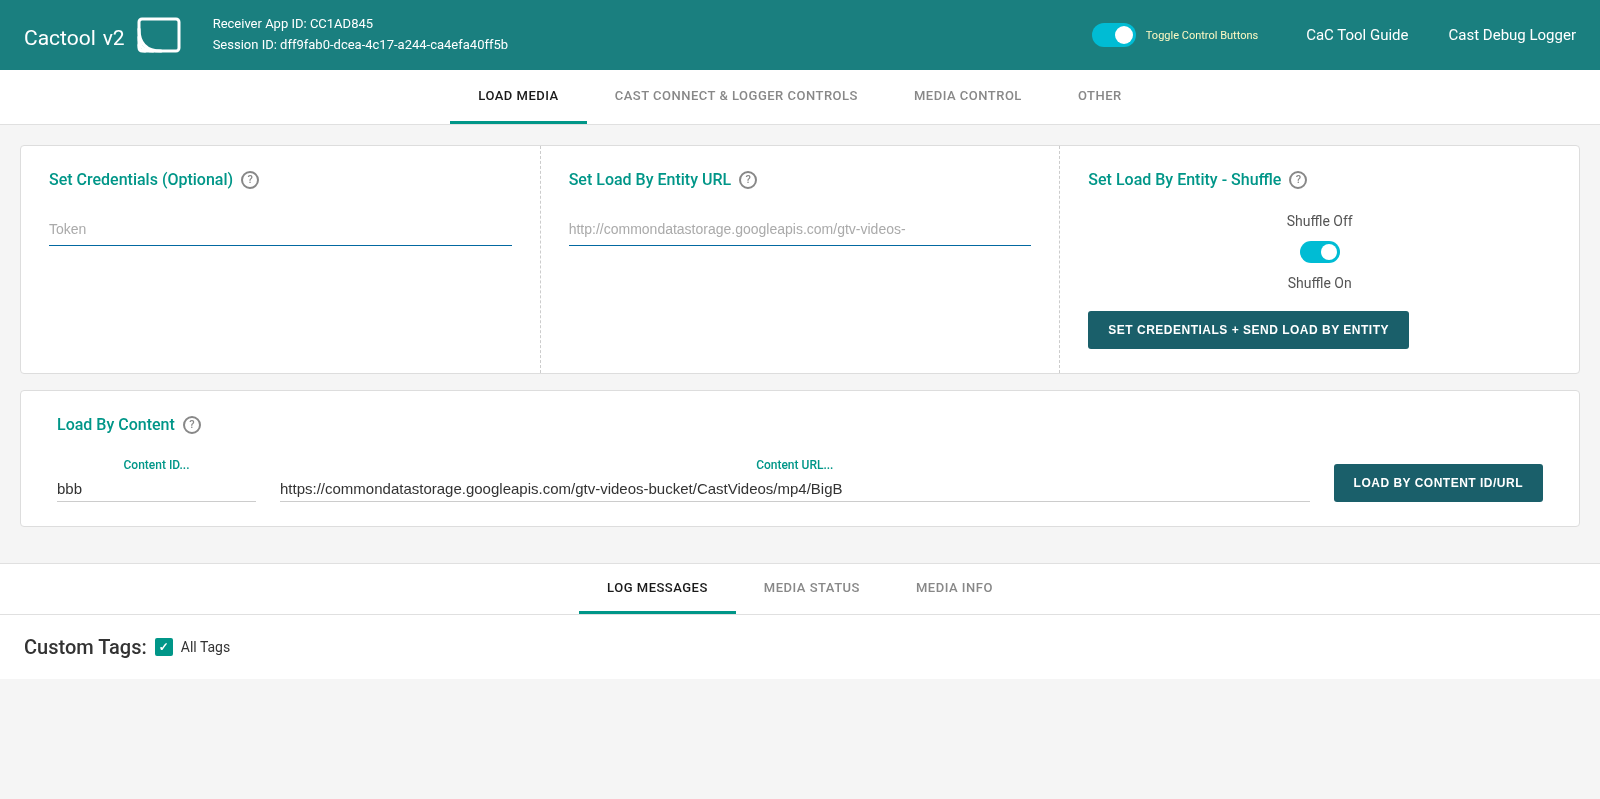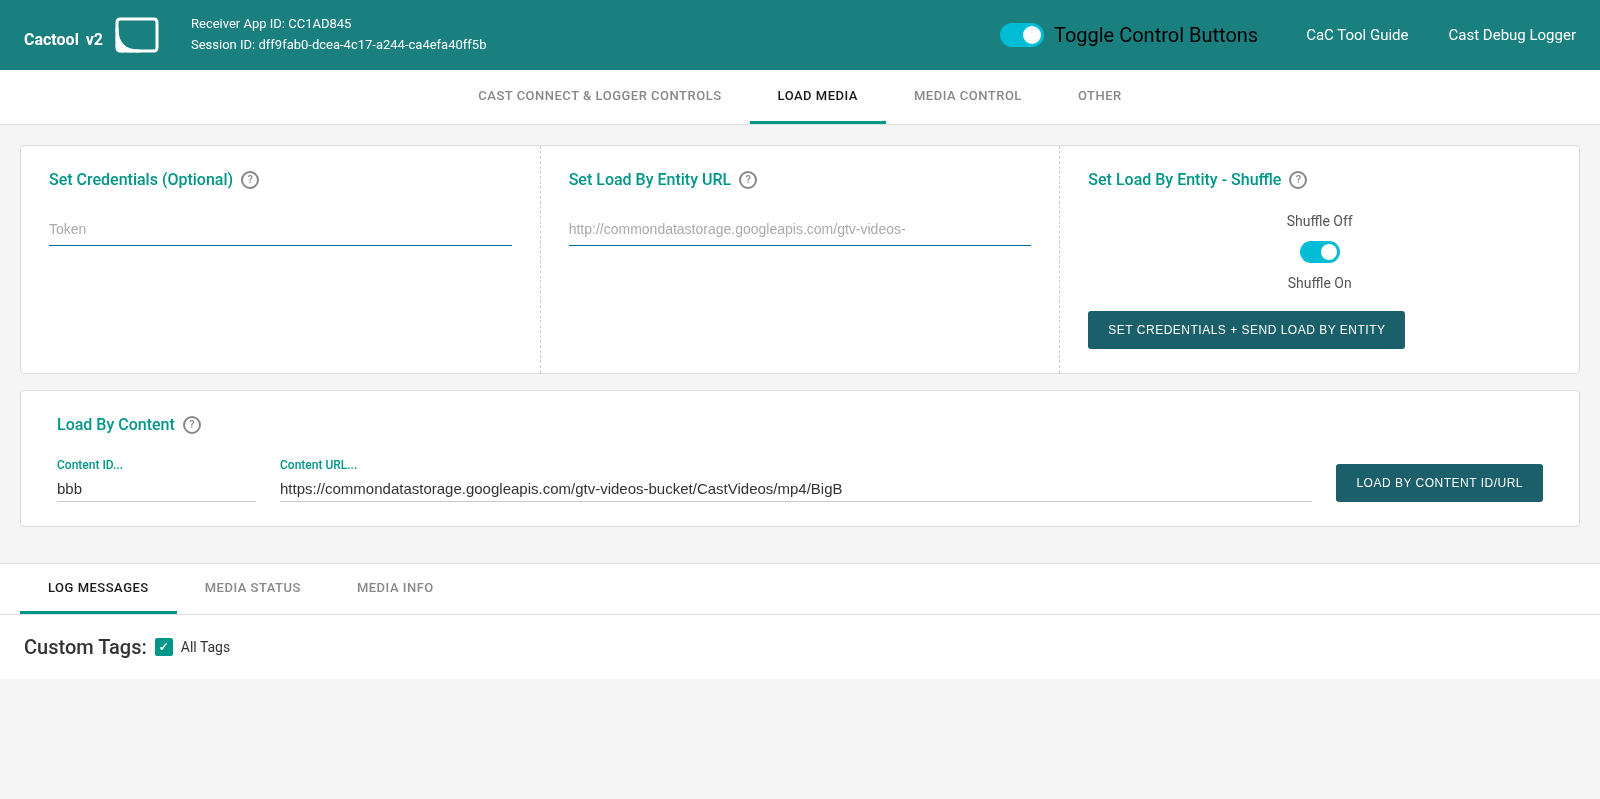--- a/index.html
+++ b/index.html
@@ -19,22 +19,22 @@
       align-items: center;
       gap: 12px;
       margin-right: 32px;
     }
     .logo-text {
       font-size: 28px;
       font-weight: 300;
       color: white;
     }
     .logo-text span {
-      font-size: 16px;
-      font-weight: 700;
+      font-size: 21px;
+      font-weight: 400;
       margin-top: 44px;
     }
     .header-session {
       flex: 1;
       font-size: 13px;
       color: white;
       line-height: 1.6;
     }
     .header-toggle {
       display: flex;
@@ -54,22 +54,22 @@
       content: '';
       position: absolute;
       right: 3px;
       top: 3px;
       width: 18px;
       height: 18px;
       background: white;
       border-radius: 50%;
     }
     .header-toggle-label {
-      font-size: 20px;
-      color: #000000;
+      font-size: 11px;
+      color: #fef9c3;
     }
     .header-links {
       display: flex;
       gap: 40px;
     }
     .header-link {
       color: white;
       text-decoration: none;
       font-size: 15px;
       cursor: pointer;
@@ -188,21 +188,21 @@
       border-radius: 50%;
     }
 
     
     .btn-dark {
       background: #1a5f6a;
       color: white;
       border: none;
       padding: 12px 20px;
       font-size: 12px;
-      font-weight: 400;
+      font-weight: 700;
       letter-spacing: 0.5px;
       border-radius: 3px;
       cursor: pointer;
       white-space: nowrap;
       text-align: right;
     }
 
     
     .load-by-content-card {
       border: 1px solid #ddd;
@@ -213,20 +213,21 @@
     }
     .load-content-row {
       display: flex;
       align-items: flex-end;
       gap: 24px;
     }
     .content-field {
       display: flex;
       flex-direction: column;
       gap: 4px;
+      align-items: center;
     }
     .content-field-label {
       color: #009688;
       font-size: 12px;
       font-weight: 500;
     }
     .content-field-input {
       border: none;
       border-bottom: 1px solid #ccc;
       padding: 4px 0;
@@ -245,20 +246,21 @@
     }
 
     
     .bottom-section {
       background: white;
       border-top: 1px solid #e0e0e0;
       padding: 0;
     }
     .bottom-tabs-bar {
       display: flex;
+      justify-content: center;
       gap: 0;
       border-bottom: 1px solid #e0e0e0;
       padding: 0 20px;
     }
     .bottom-tab-item {
       padding: 16px 28px;
       font-size: 13px;
       font-weight: 500;
       color: #888;
       letter-spacing: 0.5px;
@@ -341,22 +343,22 @@
     <span class="header-toggle-label">Toggle Control Buttons</span>
   </div>
 
   <nav class="header-links">
     <a class="header-link">CaC Tool Guide</a>
     <a class="header-link">Cast Debug Logger</a>
   </nav>
 </header>
 
 <nav class="tabs-bar">
+  <div class="tab-item active">LOAD MEDIA</div>
   <div class="tab-item">CAST CONNECT &amp; LOGGER CONTROLS</div>
-  <div class="tab-item active">LOAD MEDIA</div>
   <div class="tab-item">MEDIA CONTROL</div>
   <div class="tab-item">OTHER</div>
 </nav>
 
 <div class="main-content">
 
   <div class="cards-row">
 
     <div class="card">
       <div class="card-title">

